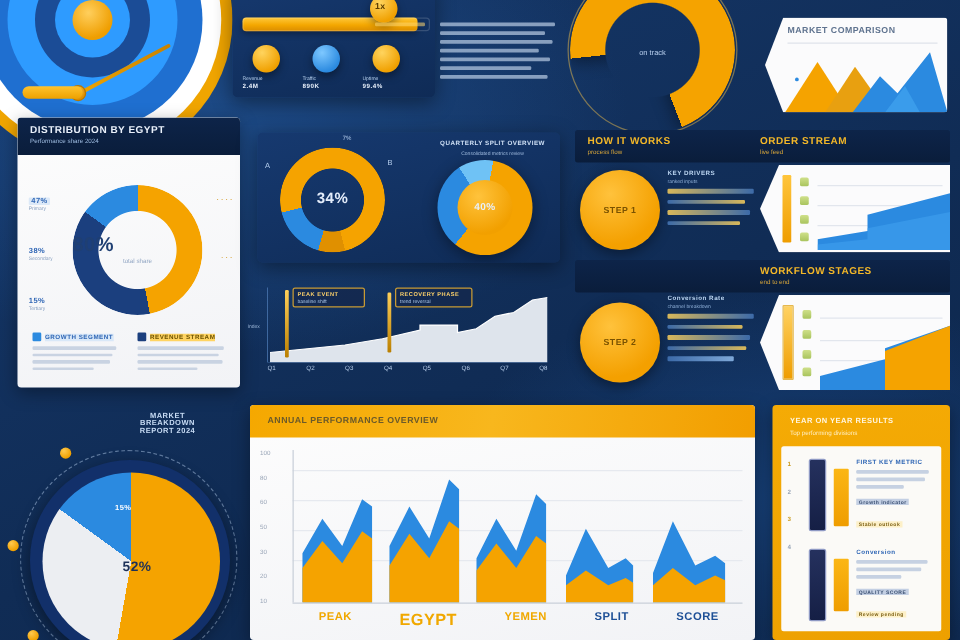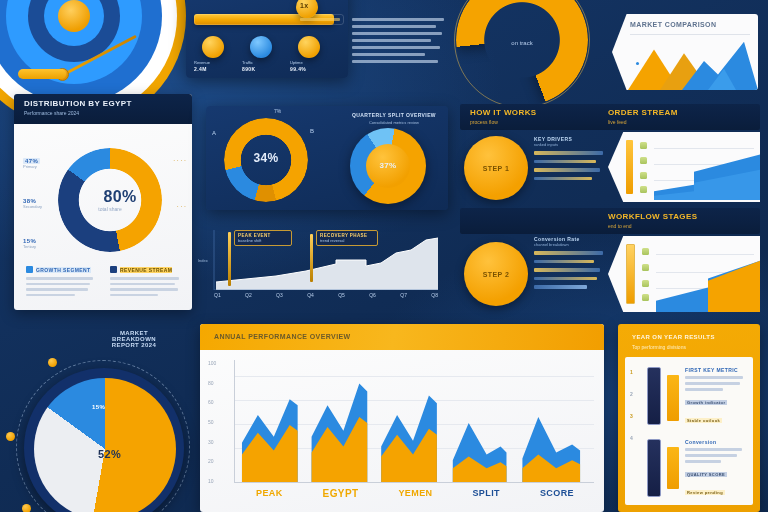--- a/index.html
+++ b/index.html
@@ -238,21 +238,21 @@
   <div class="abs card-white" id="donut-card">
     <div class="hdr-dark" style="height:30px; padding:5px 10px;">
       <div class="ttl" style="font-size:8px; color:#e9f0fa;">DISTRIBUTION BY EGYPT</div>
       <div class="sub" style="font-size:5px; color:#9fbce0; margin-top:2px;">Performance share 2024</div>
     </div>
 
     <div class="abs" style="left:44px; top:54px; width:104px; height:104px; border-radius:50%;
                 background: conic-gradient(#F5A300 0deg 169deg, #1B3F7E 169deg 306deg, #2B8AE0 306deg 360deg);
                 -webkit-mask: radial-gradient(circle, transparent 42%, #000 43%);
                 mask: radial-gradient(circle, transparent 42%, #000 43%);"></div>
-    <div class="abs ttl" style="left:44px; top:94px; width:124px; text-align:center; font-size:16px; color:#1f3f73;">80%</div>
+    <div class="abs ttl" style="left:44px; top:94px; width:124px; font-size:16px; color:#1f3f73;">80%</div>
     <div class="abs sub" style="left:44px; top:112px; width:104px; text-align:center; font-size:5px; color:#93a7c4;">total share</div>
 
     <div class="abs" style="left:9px; top:64px;">
       <div class="ttl" style="font-size:6px; color:#2f66b5; background:#dce9f8; padding:0 2px; border-radius:1px;">47%</div>
       <div class="sub" style="font-size:4px; color:#8ba2c2;">Primary</div>
     </div>
     <div class="abs" style="left:9px; top:104px;">
       <div class="ttl" style="font-size:6px; color:#2f66b5;">38%</div>
       <div class="sub" style="font-size:4px; color:#8ba2c2;">Secondary</div>
     </div>
@@ -296,21 +296,21 @@
     <div class="abs ttl" style="left:18px; top:45px; width:84px; text-align:center; font-size:12px; color:#e3ecfa;">34%</div>
     <div class="abs sub" style="left:6px; top:24px; font-size:6px; color:#b6cfee;">A</div>
     <div class="abs sub" style="left:104px; top:22px; font-size:6px; color:#b6cfee;">B</div>
     <div class="abs sub" style="left:68px; top:2px; font-size:5px; color:#b6cfee;">7%</div>
 
     <div class="abs" style="left:144px; top:22px; width:76px; height:76px; border-radius:50%;
                 background: conic-gradient(from 10deg, #F5A300 0deg 209deg, #2B8AE0 209deg 317deg, #6FC2F5 317deg 360deg);
                 filter: drop-shadow(0 3px 6px rgba(0,0,0,.4));"></div>
     <div class="abs" style="left:160px; top:38px; width:44px; height:44px; border-radius:50%;
                 background:radial-gradient(circle at 38% 30%,#ffc33c,#f2a000 72%);"></div>
-    <div class="abs ttl" style="left:160px; top:55px; width:44px; text-align:center; font-size:8px; color:#e8f0fb;">37%</div>
+    <div class="abs ttl" style="left:160px; top:55px; width:44px; text-align:center; font-size:8px; color:#e8f0fb;">40%</div>
     <div class="abs ttl" style="left:140px; top:6px; width:96px; font-size:5px; color:#cfe0f5; text-align:center;">QUARTERLY SPLIT OVERVIEW</div>
     <div class="abs sub" style="left:140px; top:14px; width:96px; font-size:4px; color:#a0bcdf; text-align:center;">Consolidated metrics review</div>
   </div>
 
   <div class="abs" id="area-chart">
     <svg class="abs" viewBox="0 0 232 62" preserveAspectRatio="none" style="left:0; top:0; width:232px; height:62px;">
       <polygon points="10,62 10,54 40,51 70,48 100,43 130,36 130,32 160,32 160,38 175,35 190,25 205,22 220,12 232,10 232,62" fill="#eef2f7" opacity=".93"></polygon>
       <polyline points="10,54 40,51 70,48 100,43 130,36 130,32 160,32 160,38 175,35 190,25 205,22 220,12 232,10" fill="none" stroke="#ffffff" stroke-width="1"></polyline>
       <line x1="8" y1="62" x2="232" y2="62" stroke="#4d7bb5" stroke-width=".6"></line>
       <line x1="8" y1="2" x2="8" y2="62" stroke="#4d7bb5" stroke-width=".6"></line>
@@ -467,21 +467,21 @@
 
       <polygon points="218,124 218,102 234,64 252,96 266,88 272,94 272,124" fill="#2B8AE0"></polygon>
       <polygon points="218,124 218,110 234,98 252,110 266,104 272,108 272,124" fill="#F5A300"></polygon>
 
       <polygon points="288,124 288,100 304,58 322,94 338,86 346,92 346,124" fill="#2B8AE0"></polygon>
       <polygon points="288,124 288,110 304,96 322,110 338,102 346,106 346,124" fill="#F5A300"></polygon>
     </svg>
 
     <div class="abs" style="left:36px; right:10px; top:164px; display:flex; justify-content:space-around;">
       <span class="ttl" style="font-size:9px;color:#f0a800;">PEAK</span>
-      <span class="ttl" style="font-size:10px;color:#f0a800;">EGYPT</span>
+      <span class="ttl" style="font-size:13px;color:#f0a800;">EGYPT</span>
       <span class="ttl" style="font-size:9px;color:#f0a800;">YEMEN</span>
       <span class="ttl" style="font-size:9px;color:#1d4f96;">SPLIT</span>
       <span class="ttl" style="font-size:9px;color:#1d4f96;">SCORE</span>
     </div>
   </div>
 
   <div class="abs" id="list-card">
     <div class="abs ttl" style="left:14px; top:10px; width:118px; font-size:6px; color:#fff6e0;">YEAR ON YEAR RESULTS</div>
     <div class="abs sub" style="left:14px; top:20px; width:118px; font-size:5px; color:#ffeec0;">Top performing divisions</div>
 

